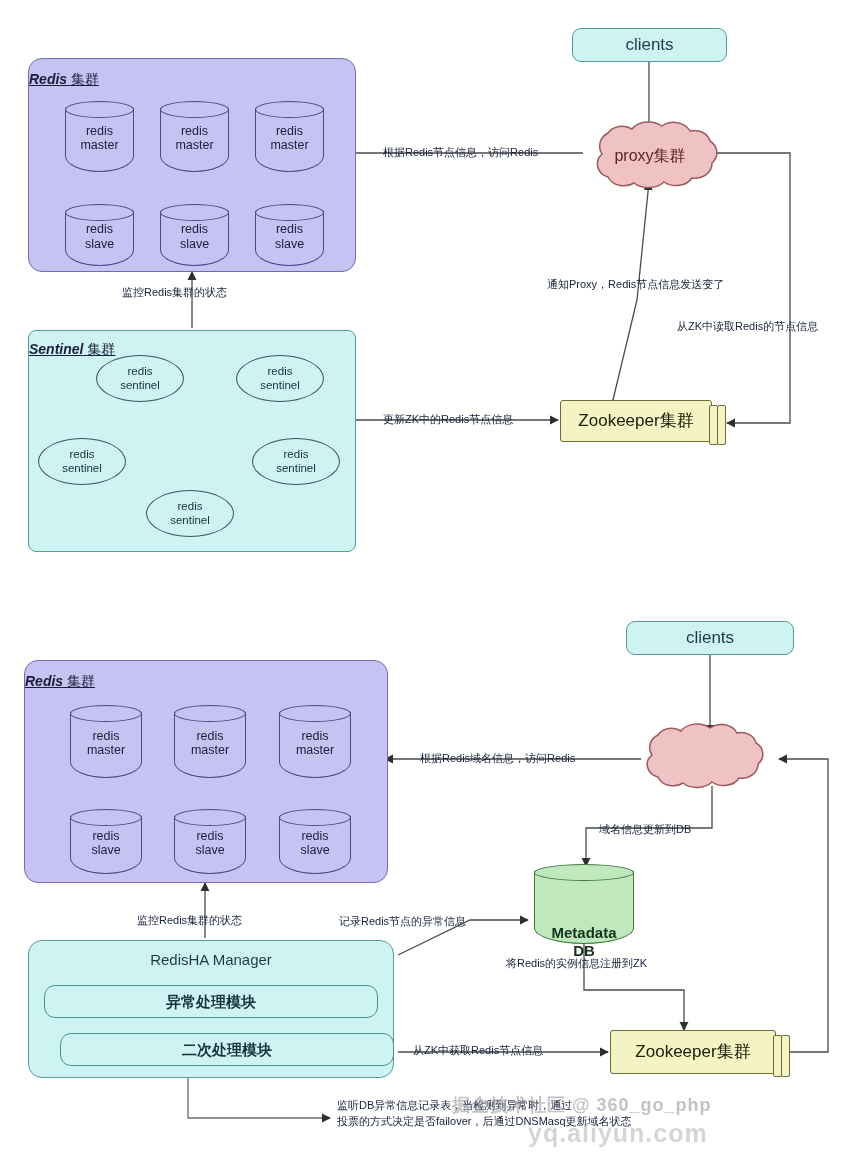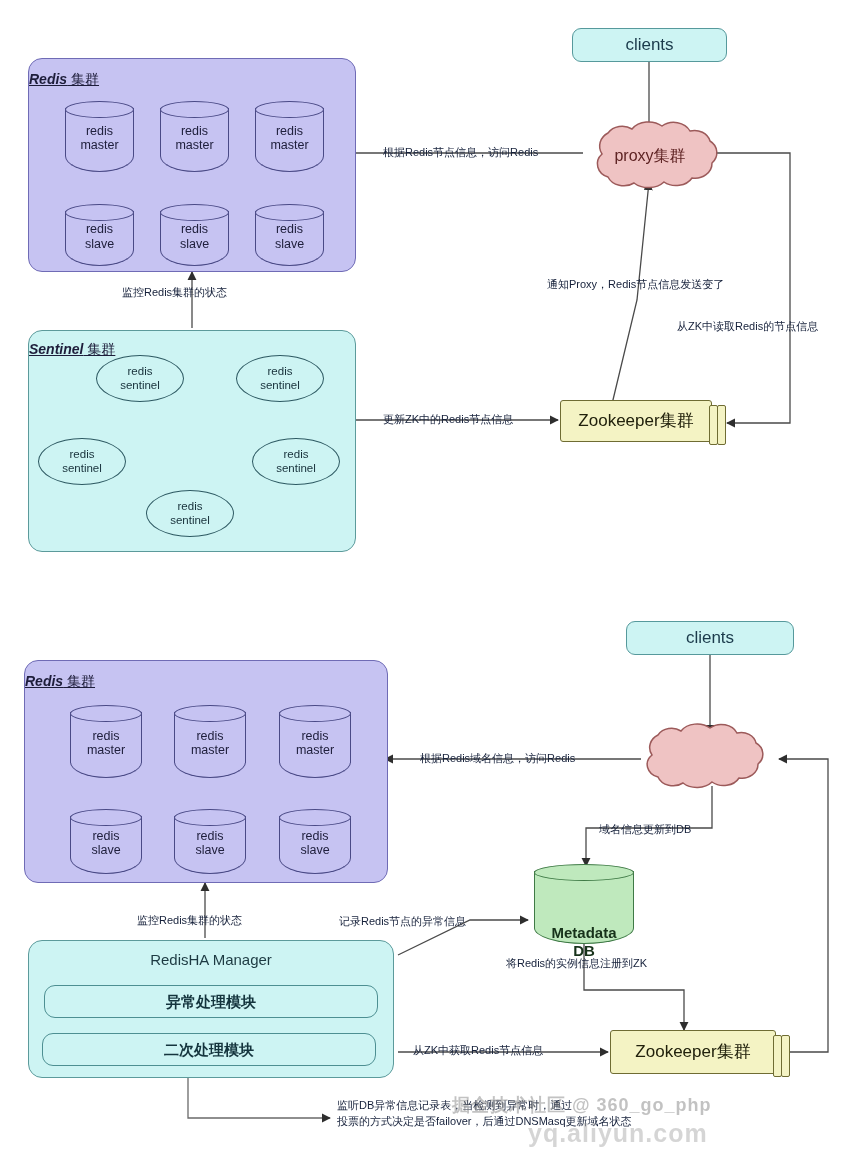--- a/index.html
+++ b/index.html
@@ -5,21 +5,21 @@
   html,body{margin:0;padding:0;background:#ffffff;}
   body{width:854px;height:1152px;position:relative;overflow:hidden;
        font-family:"Liberation Sans","DejaVu Sans",sans-serif;color:#1b1b38;}
   .stage{position:absolute;left:0;top:0;width:854px;height:1152px;}
   svg.layer{position:absolute;left:0;top:0;width:854px;height:1152px;overflow:visible;}
   .node{position:absolute;box-sizing:border-box;display:flex;align-items:center;
         justify-content:center;text-align:center;line-height:1.15;}
 
   
   .grp-redis{background:#c6c3f2;border:1.6px solid #6f6bb5;border-radius:14px;}
-  .grp-sentinel{background:#cdf4f3;border:1.6px solid #5c9a9b;border-radius:14px;}
+  .grp-sentinel{background:#cdf4f3;border:1.6px solid #5c9a9b;border-radius:8px;}
   .grp-ha{background:#cdf4f3;border:1.6px solid #5c9a9b;border-radius:14px;}
   .grp-title{position:absolute;left:0;right:0;text-align:left;font-size:14px;color:#1d1d3a;text-decoration:underline;}
   .grp-title .it{font-style:italic;font-weight:600;}
 
   
   .cyl{position:absolute;}
   .cyl .body{position:absolute;left:0;right:0;top:7px;bottom:0;
       border-left:1.4px solid #4a4a86;border-right:1.4px solid #4a4a86;
       border-bottom:1.4px solid #4a4a86;border-bottom-left-radius:50% 16px;
       border-bottom-right-radius:50% 16px;background:#c6c3f2;}
@@ -342,21 +342,21 @@
       <div>DB</div>
     </div>
   </div>
 
   <div class="node grp-ha" style="left:28px;top:940px;width:366px;height:138px;">
     <div class="ha-title" style="top:10px;">RedisHA Manager</div>
   </div>
   <div class="node ha-sub" style="left:44px;top:985px;width:334px;height:33px;">
     <span>异常处理模块</span>
   </div>
-  <div class="node ha-sub" style="left:42px;top:1033px;width:334px;height:33px;">
+  <div class="node ha-sub" style="left:60px;top:1033px;width:334px;height:33px;">
     <span>二次处理模块</span>
   </div>
 
   <div class="node zk" style="left:610px;top:1030px;width:166px;height:44px;position:absolute;">
     <span>Zookeeper集群</span>
     <div class="stackA" style="right:-7px;"></div>
     <div class="stackB" style="right:-15px;"></div>
   </div>
 
   <div class="elbl" style="left:420px;top:751px;">根据Redis域名信息，访问Redis</div>

